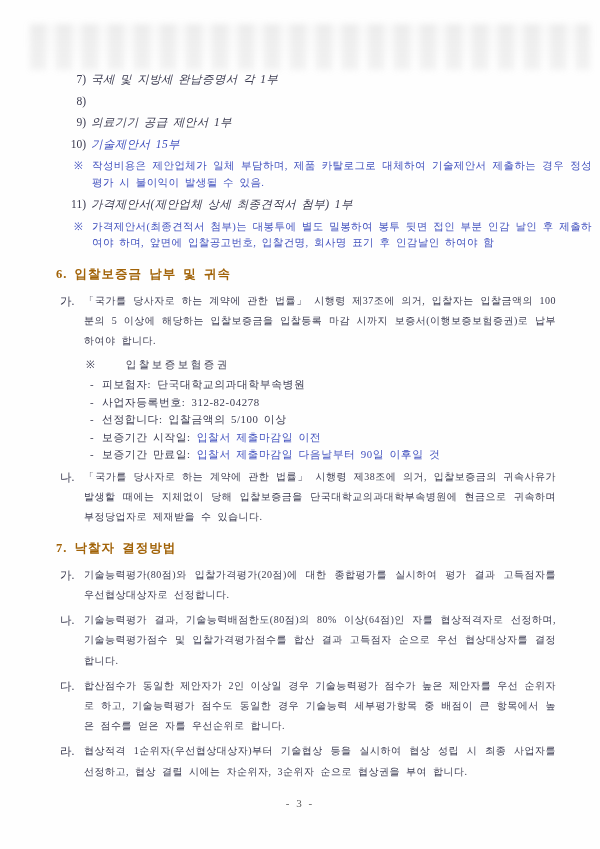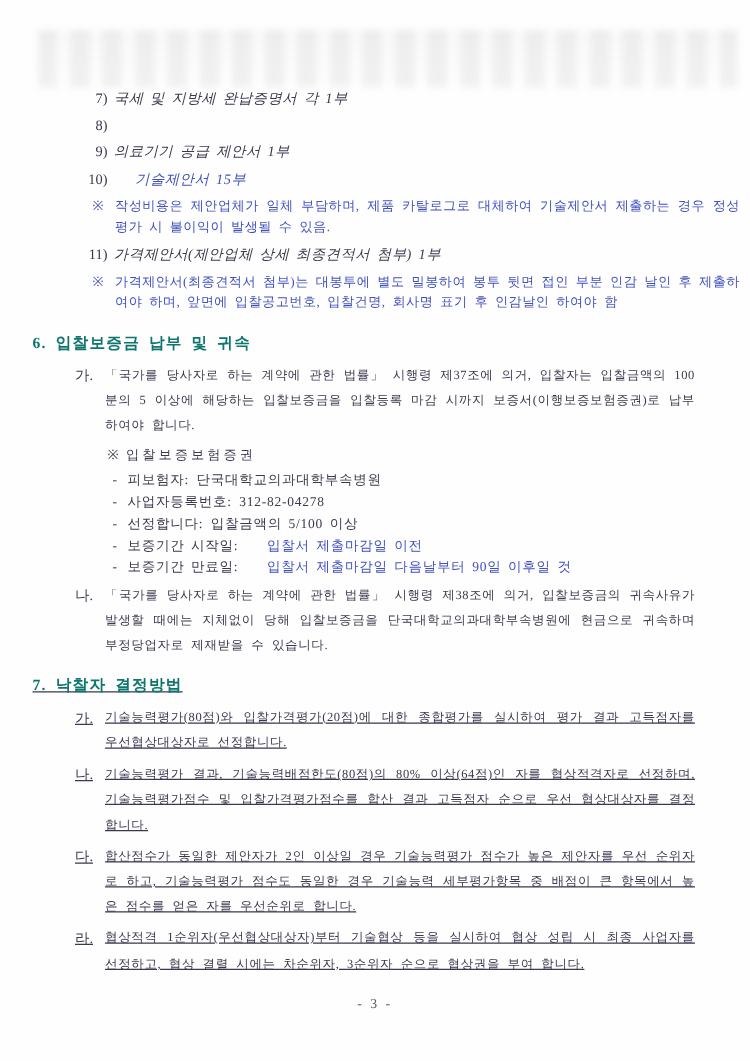--- a/index.html
+++ b/index.html
@@ -28,63 +28,63 @@
   
   .numlist { margin: 0 52px 0 60px; }
   .numrow { display: flex; align-items: flex-start; margin-bottom: 7.5px; }
   .numrow .no {
     width: 26px; flex: 0 0 26px; text-align: right; padding-right: 5px;
     font-size: 11.5px; line-height: 14px; color: #39394f;
   }
   .numrow .txt {
     font-size: 11.5px; line-height: 14px; letter-spacing: 0.4px; word-spacing: 2px; font-style: italic;
   }
-  .blue { color: #4050be; margin-left: 17px; }
+  .blue { color: #4050be; }
 
   
   .note {
     display: flex; align-items: flex-start;
     margin: 0 8px 6px 74px;
   }
   .note .marker {
     flex: 0 0 14px; width: 14px; font-size: 10.5px; line-height: 16.5px;
     color: #4050be; margin-right: 4px;
   }
   .note .ntxt {
     font-size: 10.5px; line-height: 16.5px; color: #4050be;
     text-align: justify; letter-spacing: 0.4px; word-spacing: 2.5px;
   }
 
   
   .sec-heading {
-    margin: 0 0 9px 26px;
-    font-size: 12.5px; font-weight: bold; color: #0f766e;
+    margin: 0 0 9px 56px;
+    font-size: 12.5px; font-weight: bold; color: #a16207;
     letter-spacing: 1px; word-spacing: 3px; line-height: 15px;
   }
   .sec6 { margin-top: 15px; }
-  .sec7 { margin-top: 13px; text-decoration: underline; }
+  .sec7 { margin-top: 13px; }
 
   
   .letrow { display: flex; align-items: flex-start; margin: 0 44px 5px 60px; }
   .letrow .let {
     flex: 0 0 24px; width: 24px; font-size: 11.5px; line-height: 20.2px; color: #39394f;
   }
   .letrow .ptxt {
     flex: 1; font-size: 10px; line-height: 20.2px;
     text-align: justify; text-align-last: left;
     letter-spacing: 0.5px; word-spacing: 3px;
   }
 
   
   .bond-note {
     display: flex; margin: 2px 0 3px 86px;
     font-size: 10.5px; line-height: 17px; color: #39394f;
   }
   .bond-note .marker { margin-right: 6px; }
-  .bond-note .btitle { letter-spacing: 2.5px; }
+  .bond-note .btitle { letter-spacing: 2.5px; margin-left: 25px; }
   .bond-details { margin: 0 0 3px 90px; }
   .bond-row {
     display: flex; font-size: 10.8px; line-height: 17.6px; color: #39394f;
     letter-spacing: 0.6px; word-spacing: 2px;
   }
   .bond-row .dash { width: 12px; flex: 0 0 12px; }
   .bond-row .lbl { margin-right: 6px; font-family: Liberation Serif, serif; }
   .gap-after { margin-bottom: 10px; }
 
   .footer-pageno {

